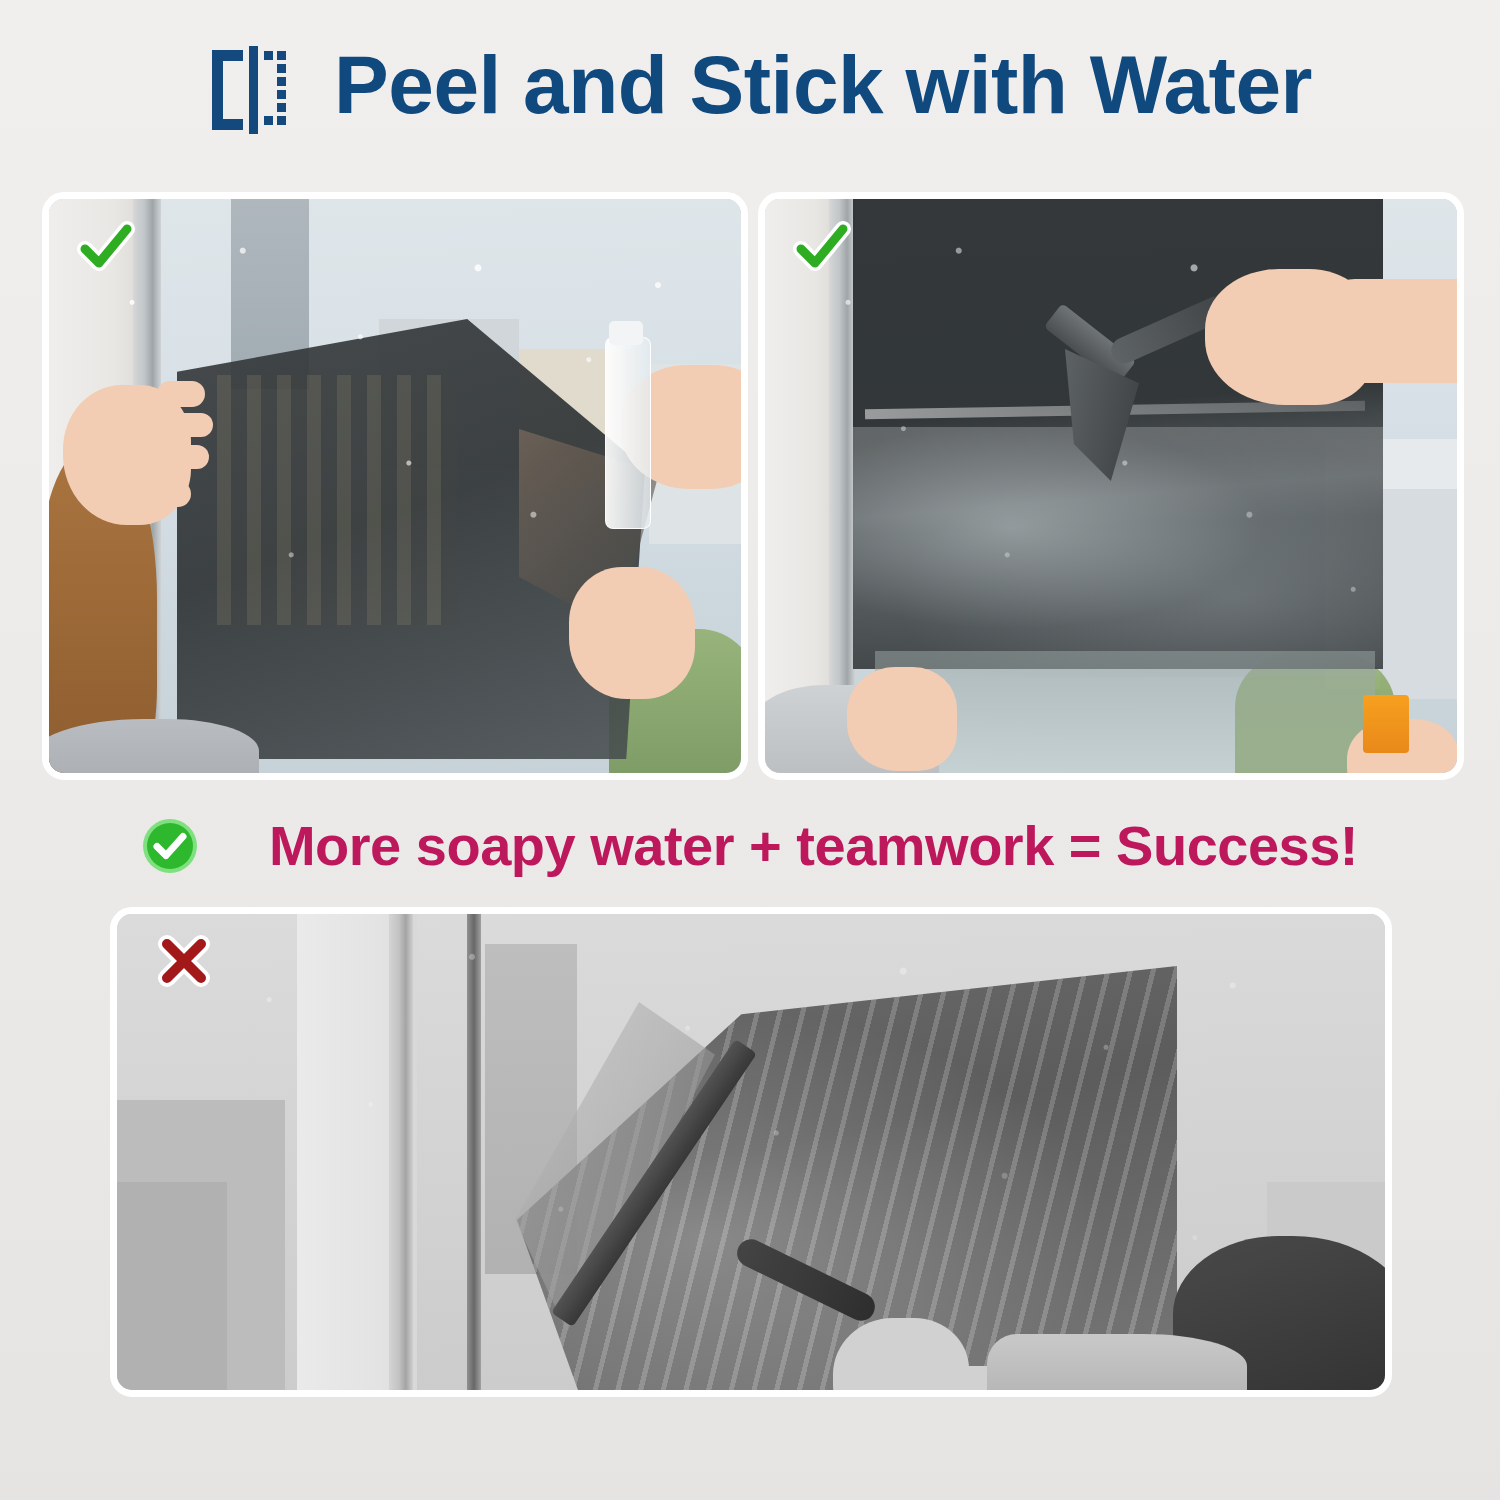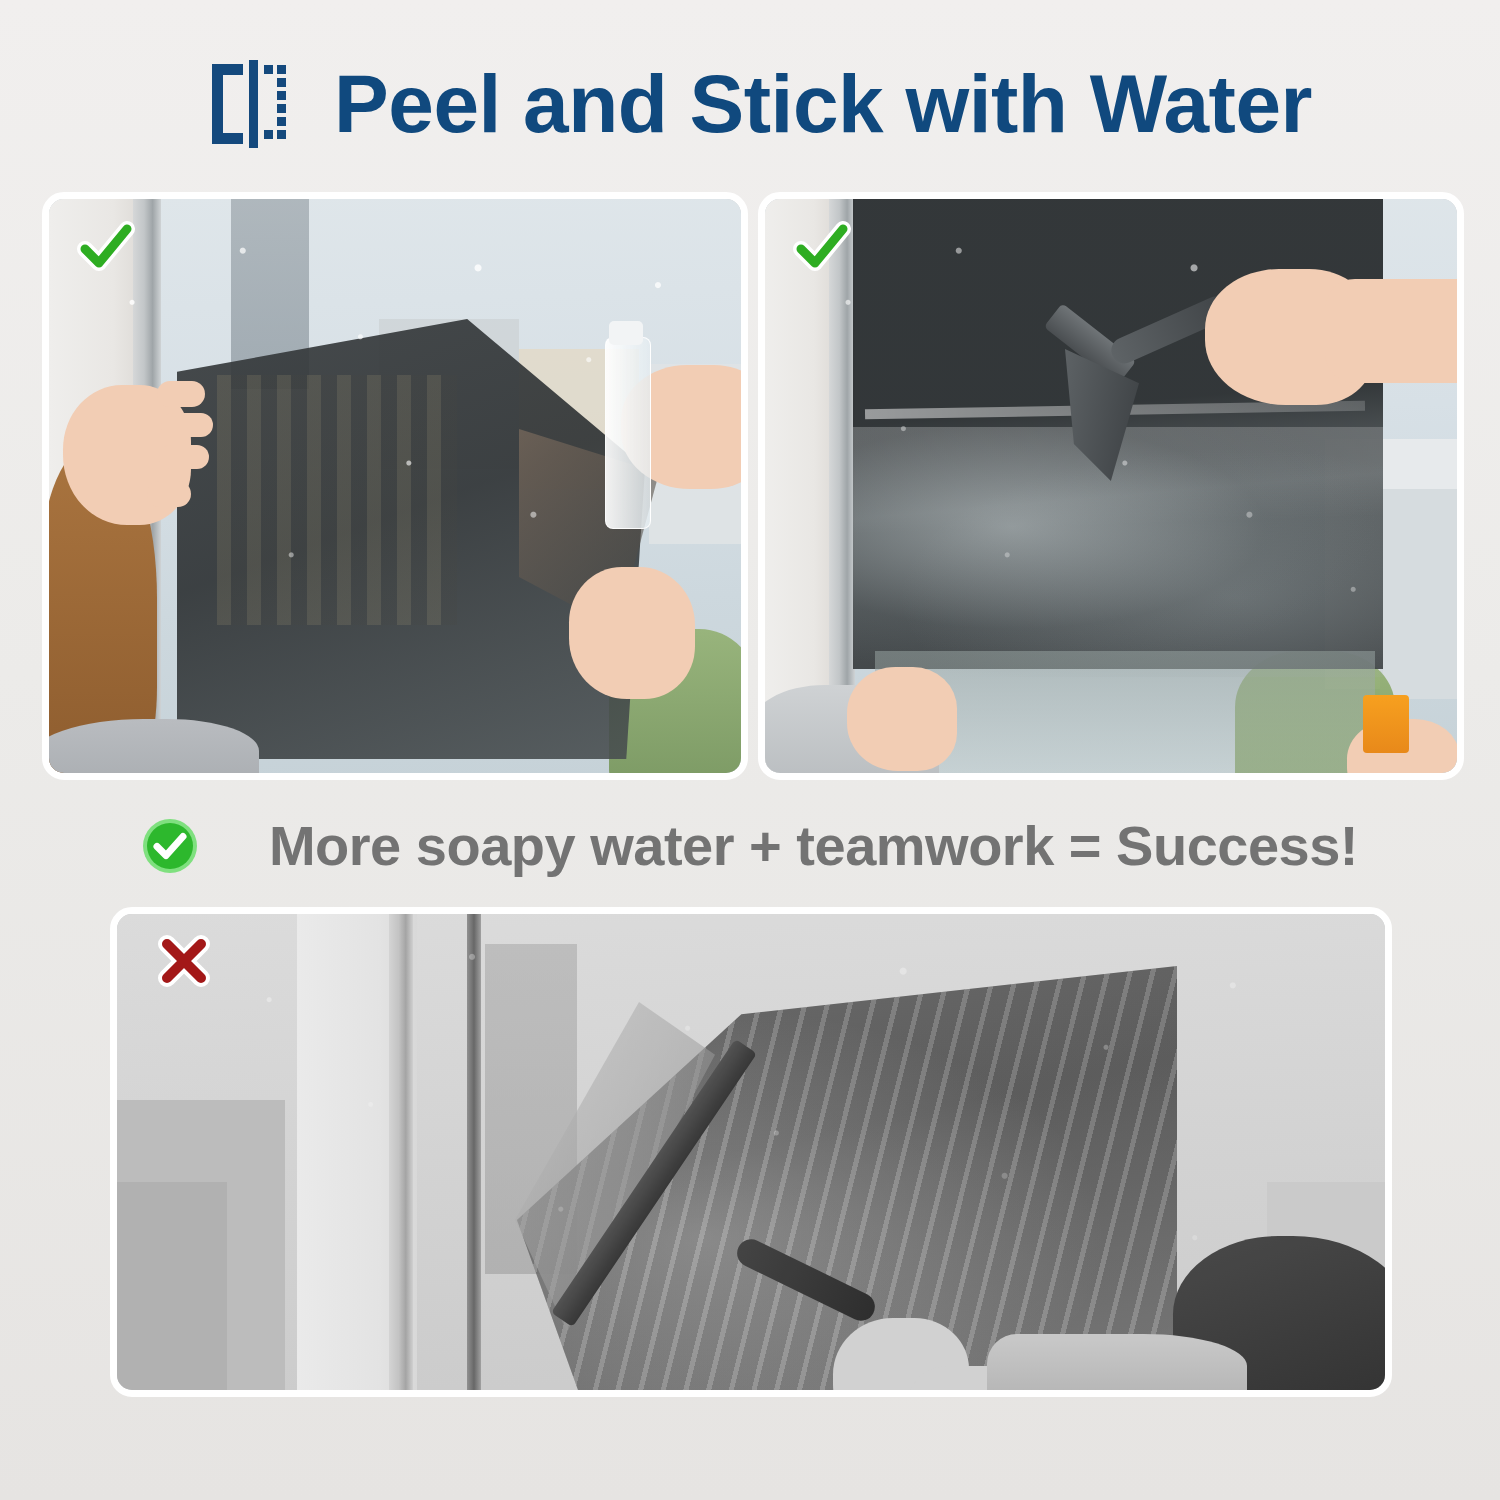--- a/index.html
+++ b/index.html
@@ -25,21 +25,21 @@
     z-index: 0;
   }
 
   
   .header {
     position: absolute;
     left: 0; right: 0;
     top: 44px;
     height: 120px;
     display: flex;
-    align-items: center;
+    align-items: flex-start;
     justify-content: center;
     gap: 40px;
     z-index: 3;
     padding-left: 14px;
   }
   .brand-icon {
     width: 92px;
     height: 92px;
     position: relative;
     flex: 0 0 auto;
@@ -105,21 +105,21 @@
   #caption-fail .badge { width: 50px; height: 50px; }
   .badge svg { display: block; width: 100%; height: 100%; }
 
   .caption-text {
     font-size: 56px;
     font-weight: 700;
     letter-spacing: -0.5px;
     white-space: nowrap;
     line-height: 1;
   }
-  #caption-success .caption-text { color: #737373; margin-left: 45px; }
+  #caption-success .caption-text { color: #be185d; margin-left: 45px; }
   #caption-fail .caption-text { color: #121212; font-size: 52px; }
 
   
 
   
   .sky {
     position: absolute;
     inset: 0;
     background: linear-gradient(178deg,#dfe6ea 0%, #d7e0e6 38%, #cdd8de 70%, #c6d2d8 100%);
   }

